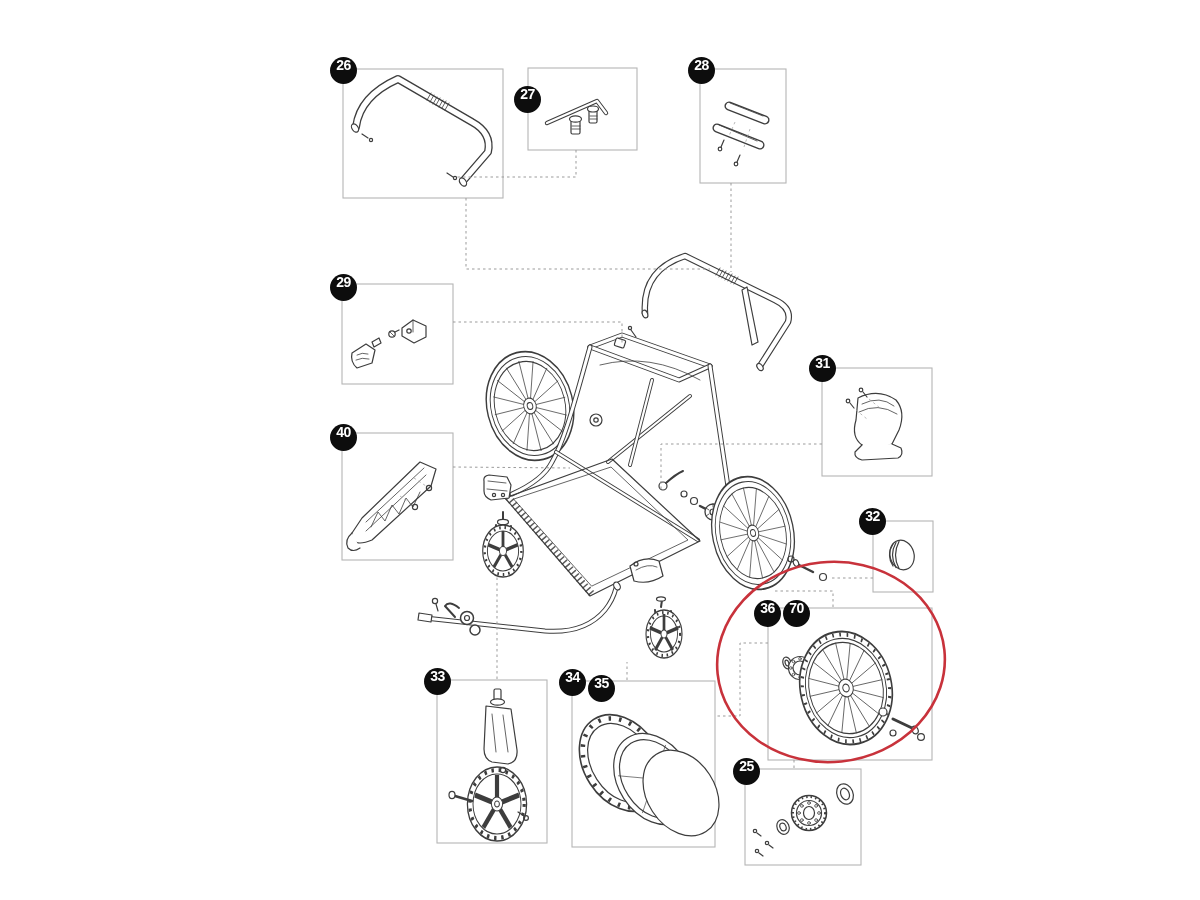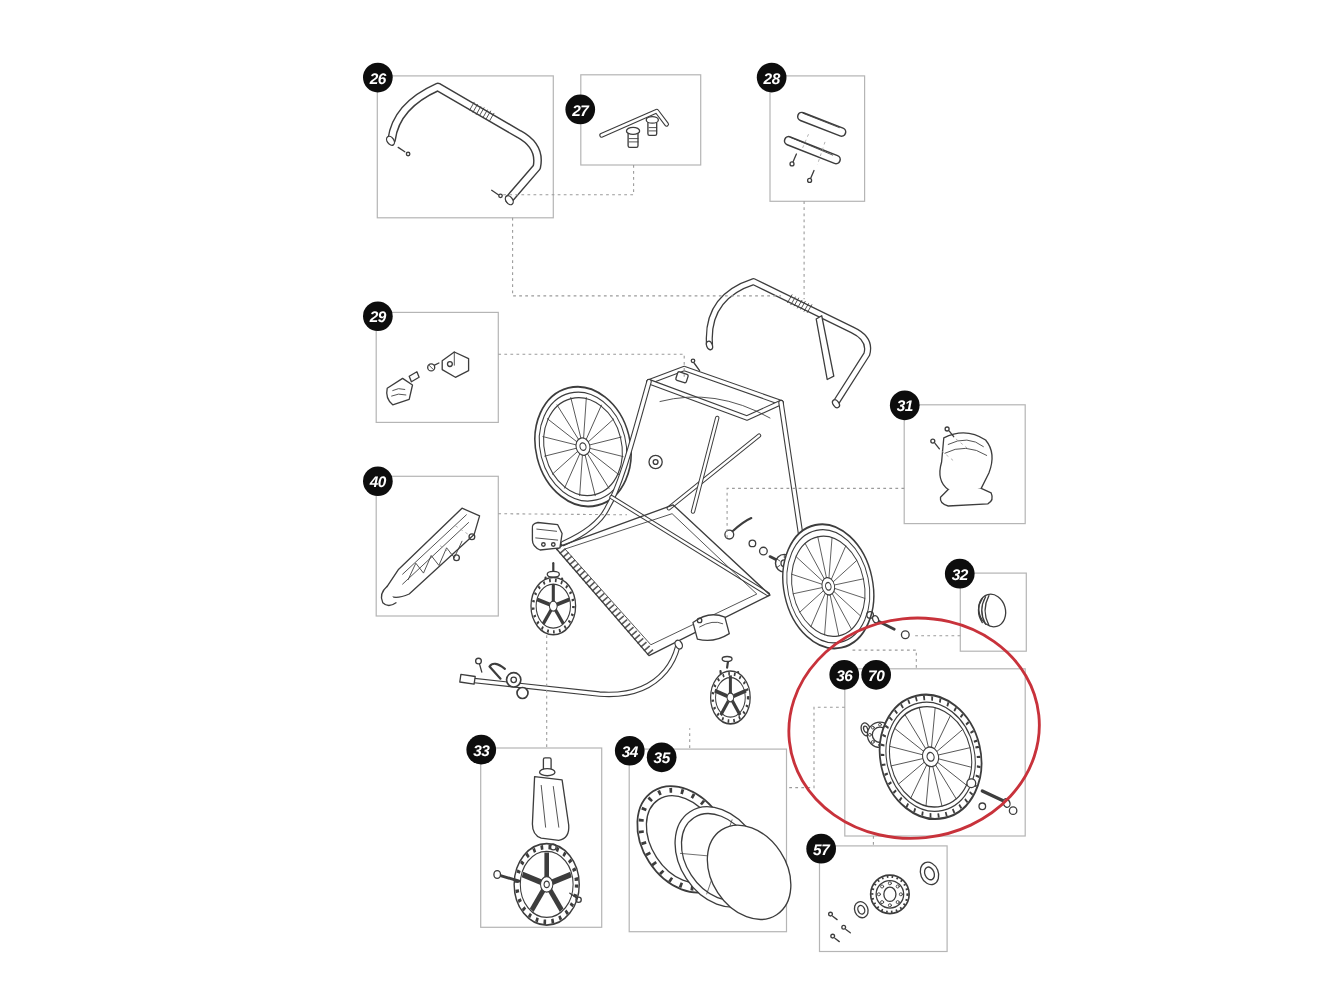--- a/index.html
+++ b/index.html
@@ -15,22 +15,22 @@
   .tube-o{stroke:#3d3d3d;fill:none;stroke-linecap:round;stroke-linejoin:round;}
   .tube-i{stroke:#fff;fill:none;stroke-linecap:round;stroke-linejoin:round;}
   .box{fill:#fff;stroke:#b5b5b5;stroke-width:1.1;}
   .dash{stroke:#9b9b9b;stroke-width:1;fill:none;stroke-dasharray:2.5 3;}
   .hl{stroke:var(--accent,#c8323b);stroke-width:2.6;fill:none;}
   .tread{stroke:#3d3d3d;fill:none;}
   
   .badge{
     position:absolute;width:27px;height:27px;border-radius:50%;
     background:var(--badge-bg,#0d0d0d);color:var(--badge-fg,#fff);
-    display:flex;align-items:center;justify-content:center;
-    font-size:14px;font-weight:bold;letter-spacing:-0.5px;user-select:none;font-style:italic;
+    display:flex;justify-content:center;
+    font-size:14px;font-weight:bold;letter-spacing:-0.5px;user-select:none;
   }
 </style>
 </head>
 <body>
 
 <div class="canvas">
 
 <svg class="art" width="1200" height="900" viewBox="0 0 1200 900">
 
   <defs>
@@ -472,16 +472,16 @@
 <div class="badge" style="left:588px;top:675px;">
       <span>35</span>
     </div>
 <div class="badge" style="left:754px;top:600px;">
       <span>36</span>
     </div>
 <div class="badge" style="left:783px;top:600px;">
       <span>70</span>
     </div>
 <div class="badge" style="left:733px;top:758px;">
-      <span>57</span>
+      <span>25</span>
     </div>
 
 </div>
 
 </body></html>

